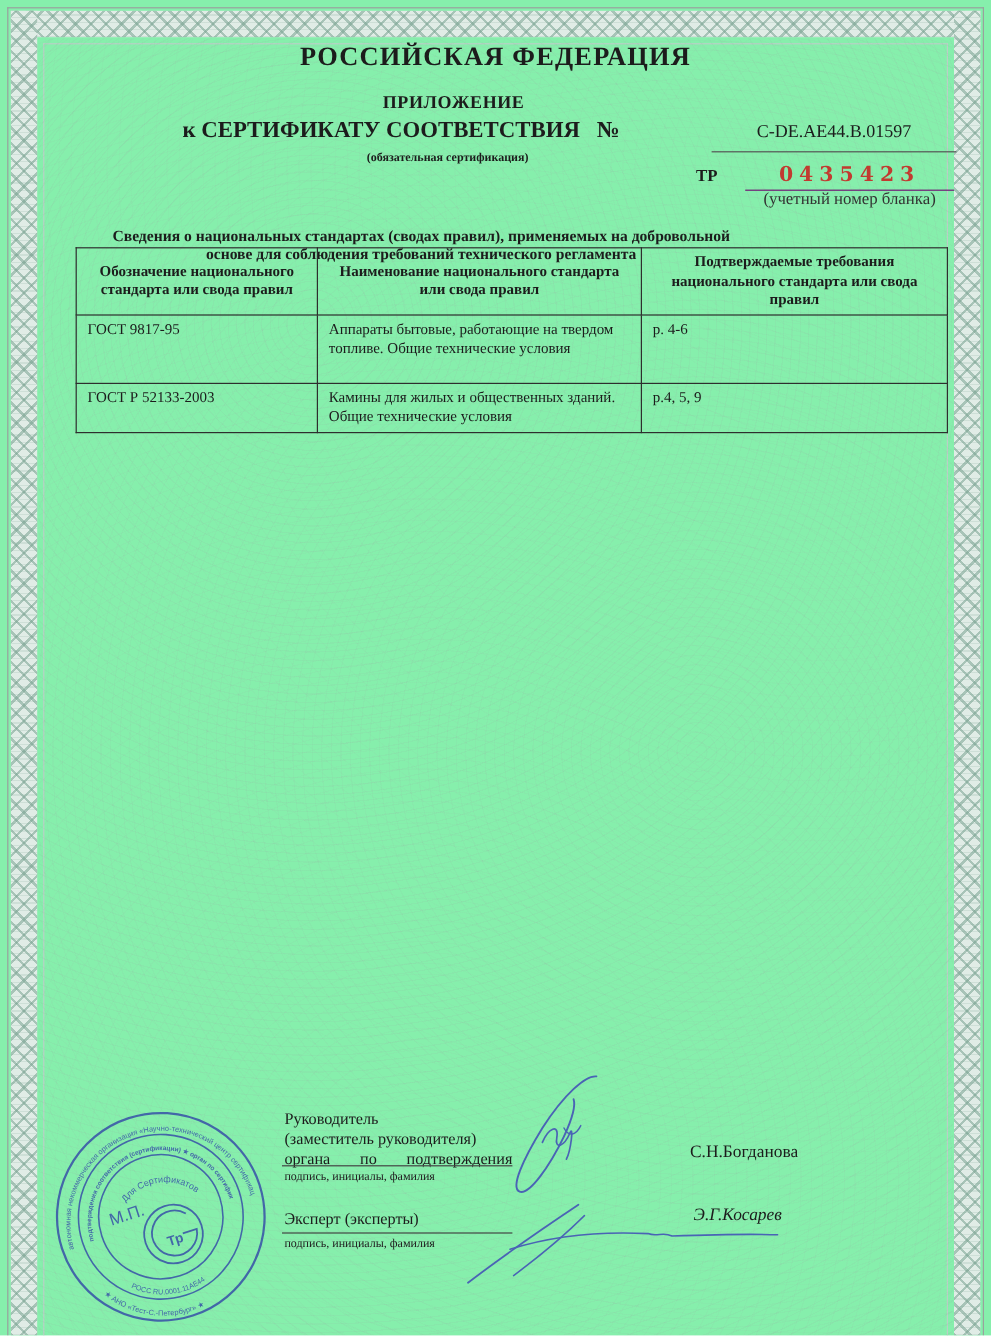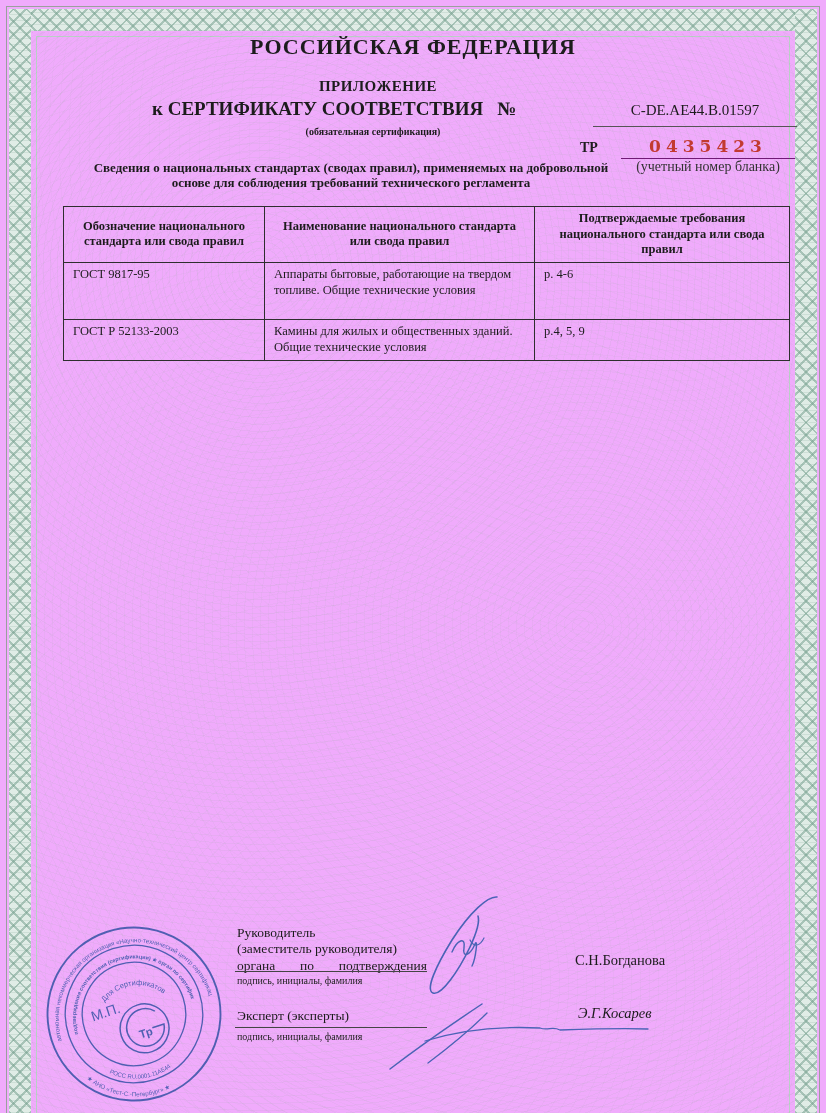--- a/index.html
+++ b/index.html
@@ -1,16 +1,16 @@
 <!DOCTYPE html>
 <html><head>
 <meta charset="utf-8">
 <style>
   html,body{margin:0;padding:0;background:#fff;}
-  .page{position:relative;width:826px;height:1113px;background:#f0abfc;overflow:hidden;
+  .page{position:relative;width:826px;height:1113px;background:#86efac;overflow:hidden;
         font-family:"Liberation Serif", serif;color:#1c1c1c;}
   
   .outer-line{position:absolute;top:6px;left:6px;right:6px;bottom:-2px;
               border:1px solid #9aa19d;border-bottom:none;pointer-events:none;}
   
   .band{position:absolute;background-color:#e0ece6;
         background-image:
           repeating-linear-gradient(45deg, rgba(122,163,146,.55) 0 2px, transparent 2px 9px),
           repeating-linear-gradient(-45deg, rgba(122,163,146,.55) 0 2px, transparent 2px 9px),
           repeating-linear-gradient(0deg, rgba(122,163,146,.18) 0 1px, transparent 1px 6px);}
@@ -37,21 +37,21 @@
   .h-no{margin-left:14px;}
   .h-certnum{top:102px;left:593px;width:204px;font-size:15px;text-align:center;
              border-bottom:1px solid #555;padding-bottom:7px;}
   .h-sub{top:126px;left:0;width:746px;font-size:10px;}
   .h-tr{top:140px;left:580px;font-size:14px;}
   .h-blank{top:136px;left:621px;width:174px;text-align:center;font-size:17px;
            letter-spacing:5px;color:#c23a30;font-family:"DejaVu Serif",serif;
            border-bottom:1px solid #701a75;padding-bottom:2px;}
   .h-blankcap{top:159px;left:621px;width:174px;text-align:center;font-size:14px;color:#333;}
   
-  .intro{top:161px;left:0;width:702px;font-size:13px;line-height:1.12;}
+  .intro{top:190px;left:0;width:702px;font-size:13px;line-height:1.12;}
   
   table.std{position:absolute;top:206px;left:63px;width:726px;border-collapse:collapse;
             font-size:12.5px;line-height:1.25;table-layout:fixed;}
   table.std th, table.std td{border:1.4px solid #2e2e2e;padding:4px 9px;vertical-align:top;}
   table.std th{font-weight:bold;text-align:center;vertical-align:middle;height:46px;}
   .c1{width:201px;} .c2{width:270px;} .c3{width:255px;}
   tr.r1 td{height:48px;margin-top:36px;} tr.r2 td{height:32px;}
   
   .sig-role{top:925px;left:237px;font-size:13.5px;line-height:1.22;}
   .sig-just{display:inline-block;width:190px;text-align:justify;text-align-last:justify;}

